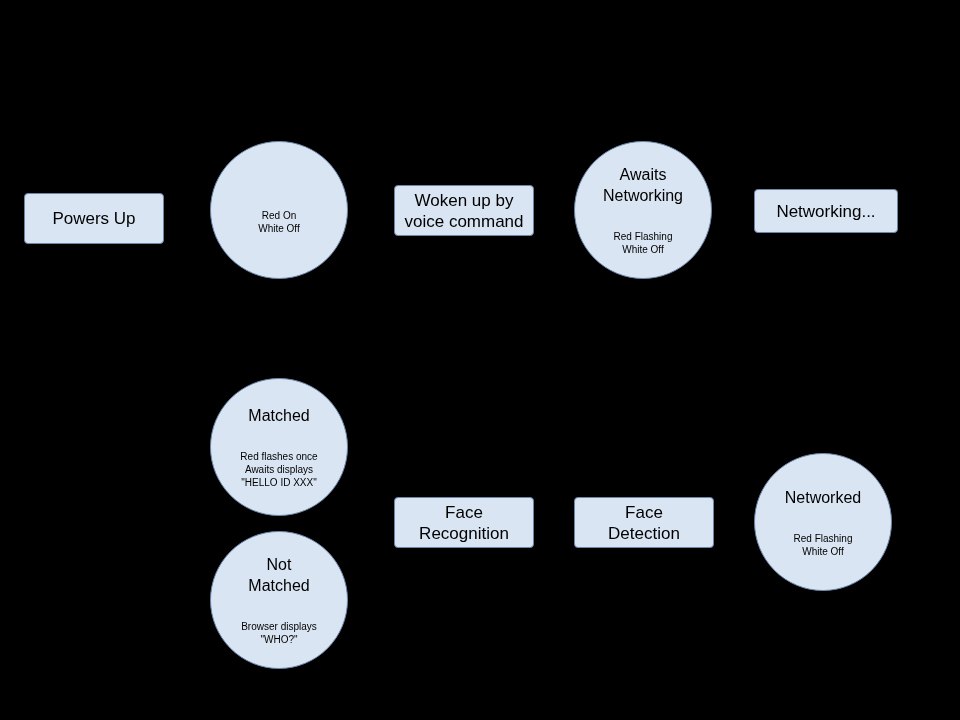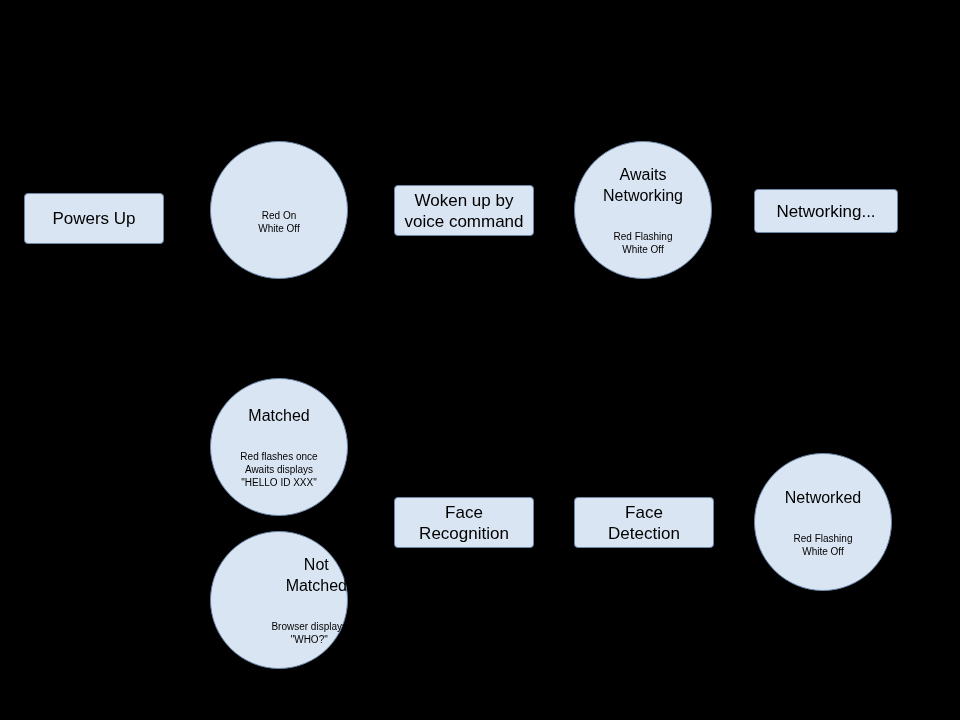--- a/index.html
+++ b/index.html
@@ -81,21 +81,21 @@
     <div class="node-title">Networking...</div>
   </div>
 
   <div class="node circle" style="left:210px; top:378px; width:138px; height:138px;">
     <div class="node-title">Matched</div>
     <div class="node-sub">Red flashes once
 Awaits displays
 "HELLO ID XXX"</div>
   </div>
 
-  <div class="node circle" style="left:210px; top:531px; width:138px; height:138px;align-items:flex-end;">
+  <div class="node circle" style="left:210px; top:531px; width:138px; height:138px;">
     <div class="node-title">Not
 Matched</div>
     <div class="node-sub">Browser displays
 "WHO?"</div>
   </div>
 
   <div class="node rect" style="left:394px; top:497px; width:140px; height:51px;">
     <div class="node-title">Face
 Recognition</div>
   </div>

